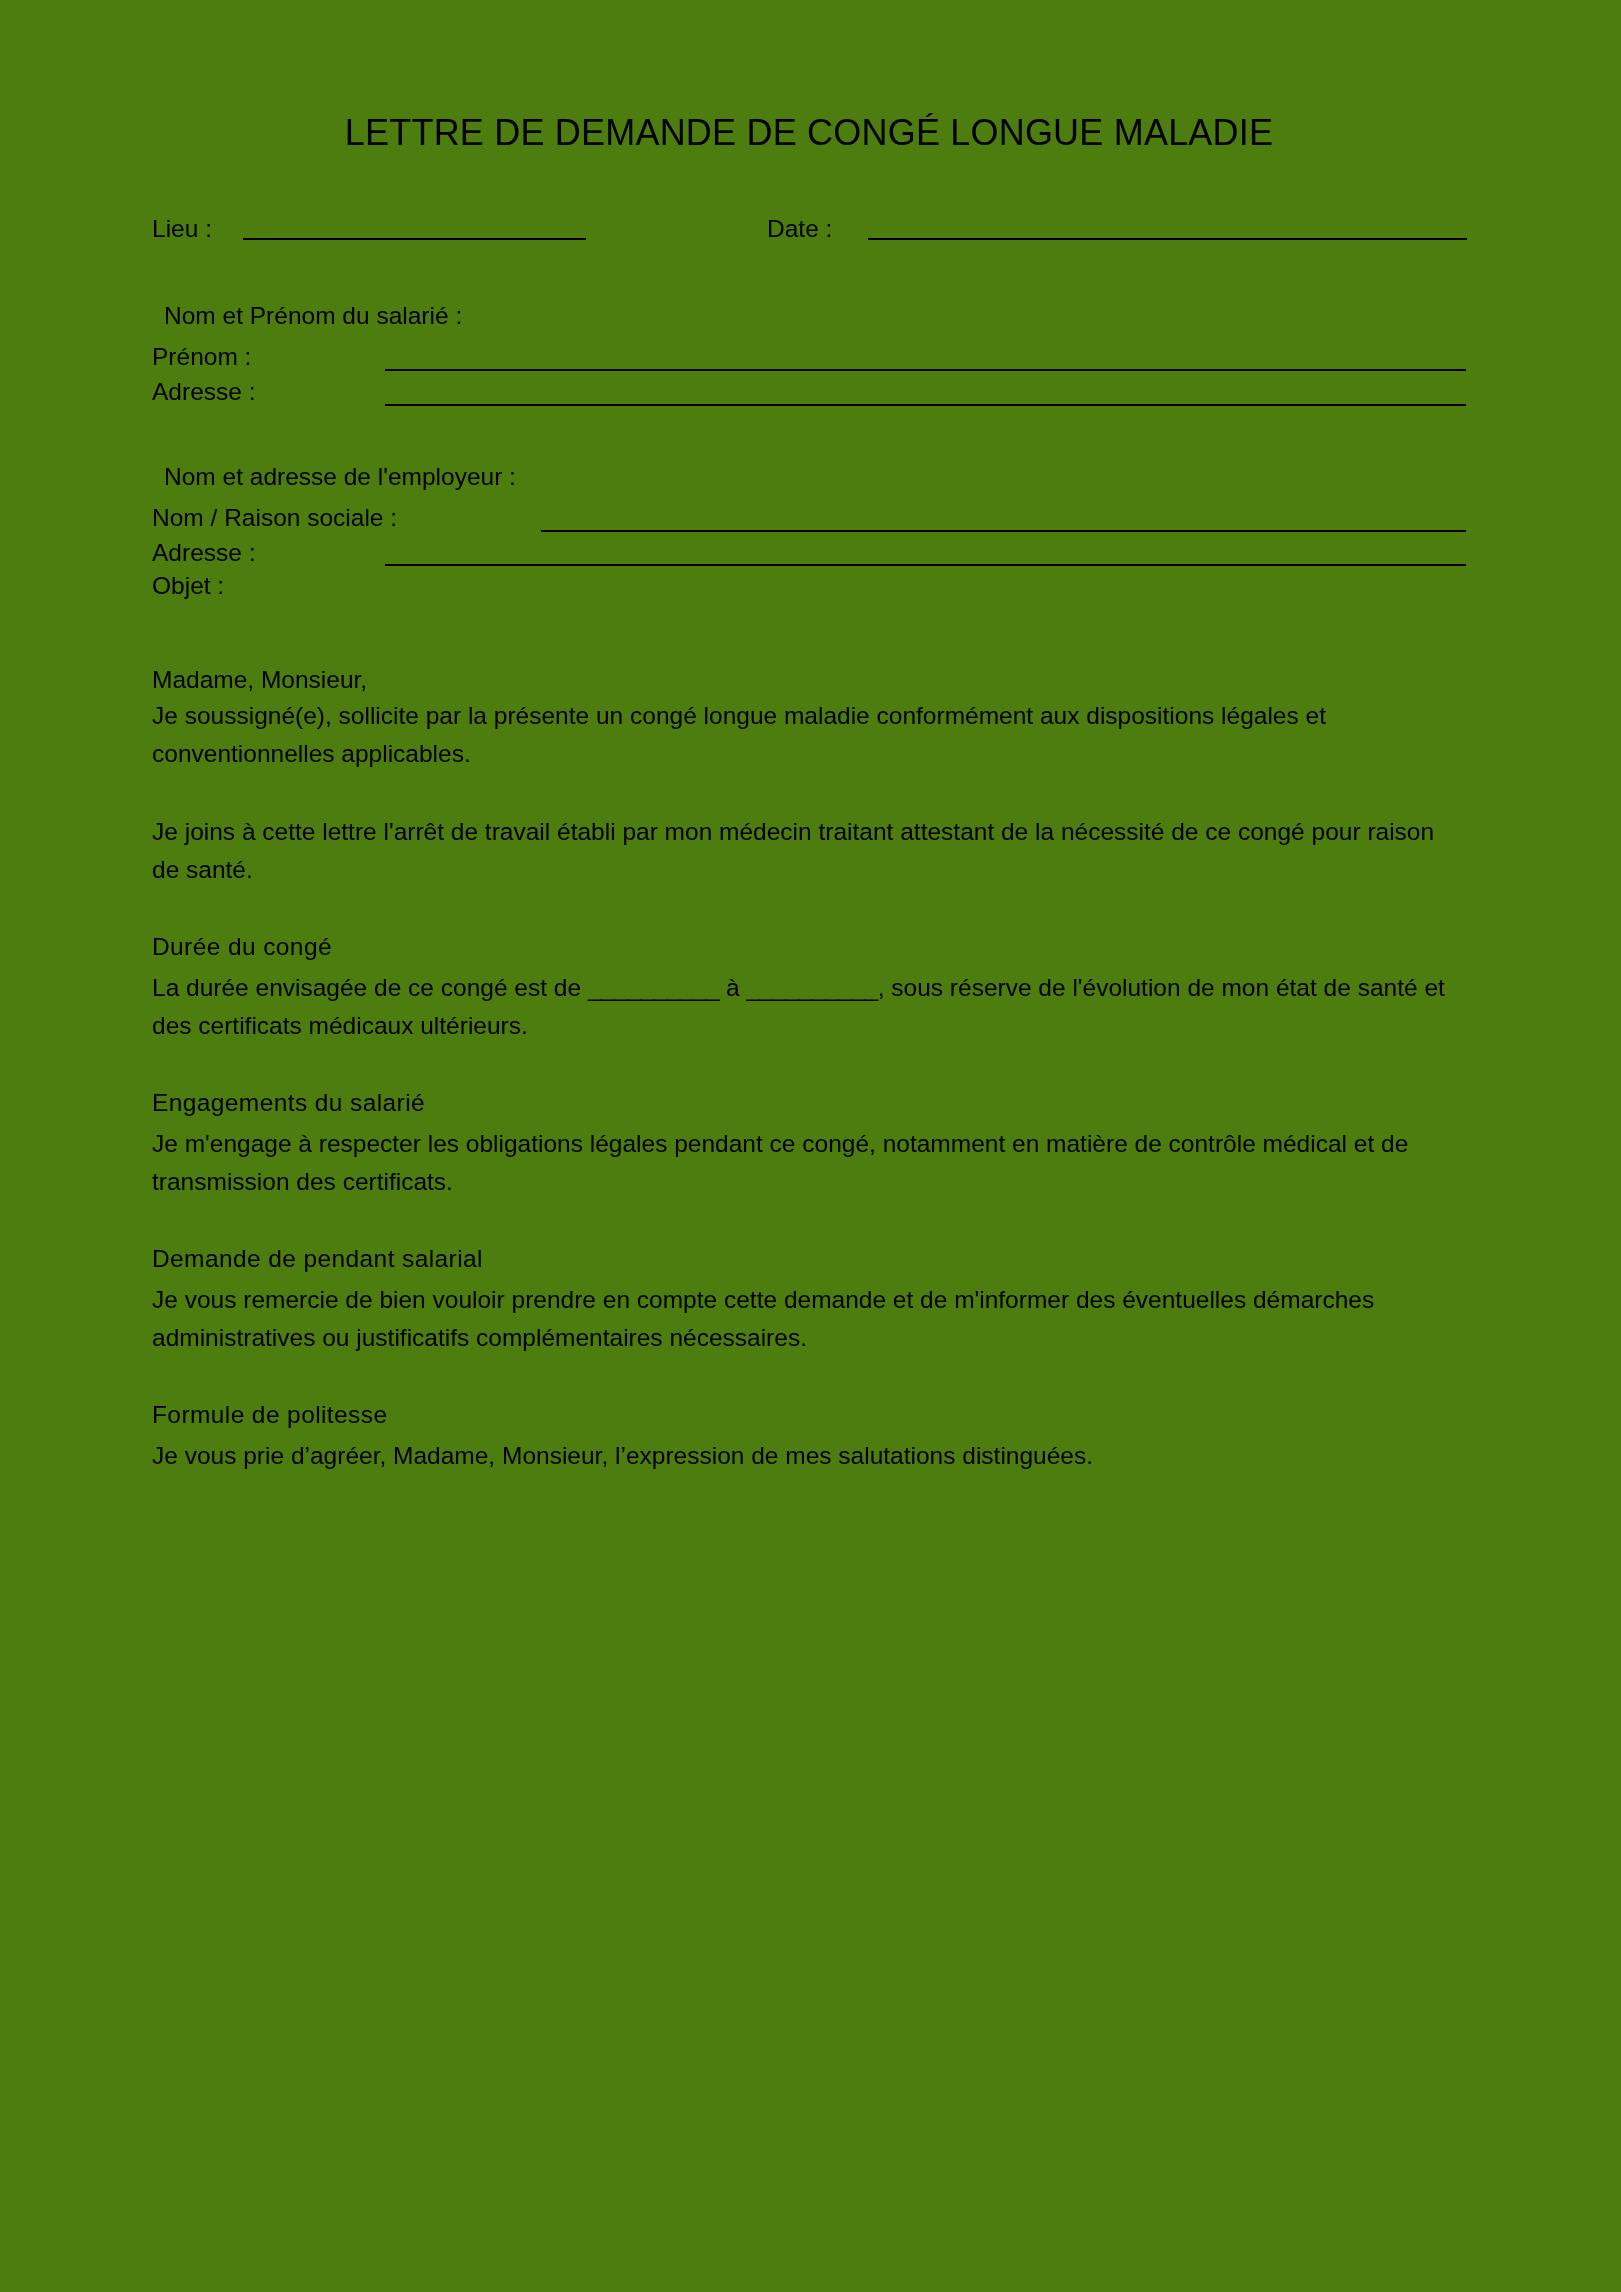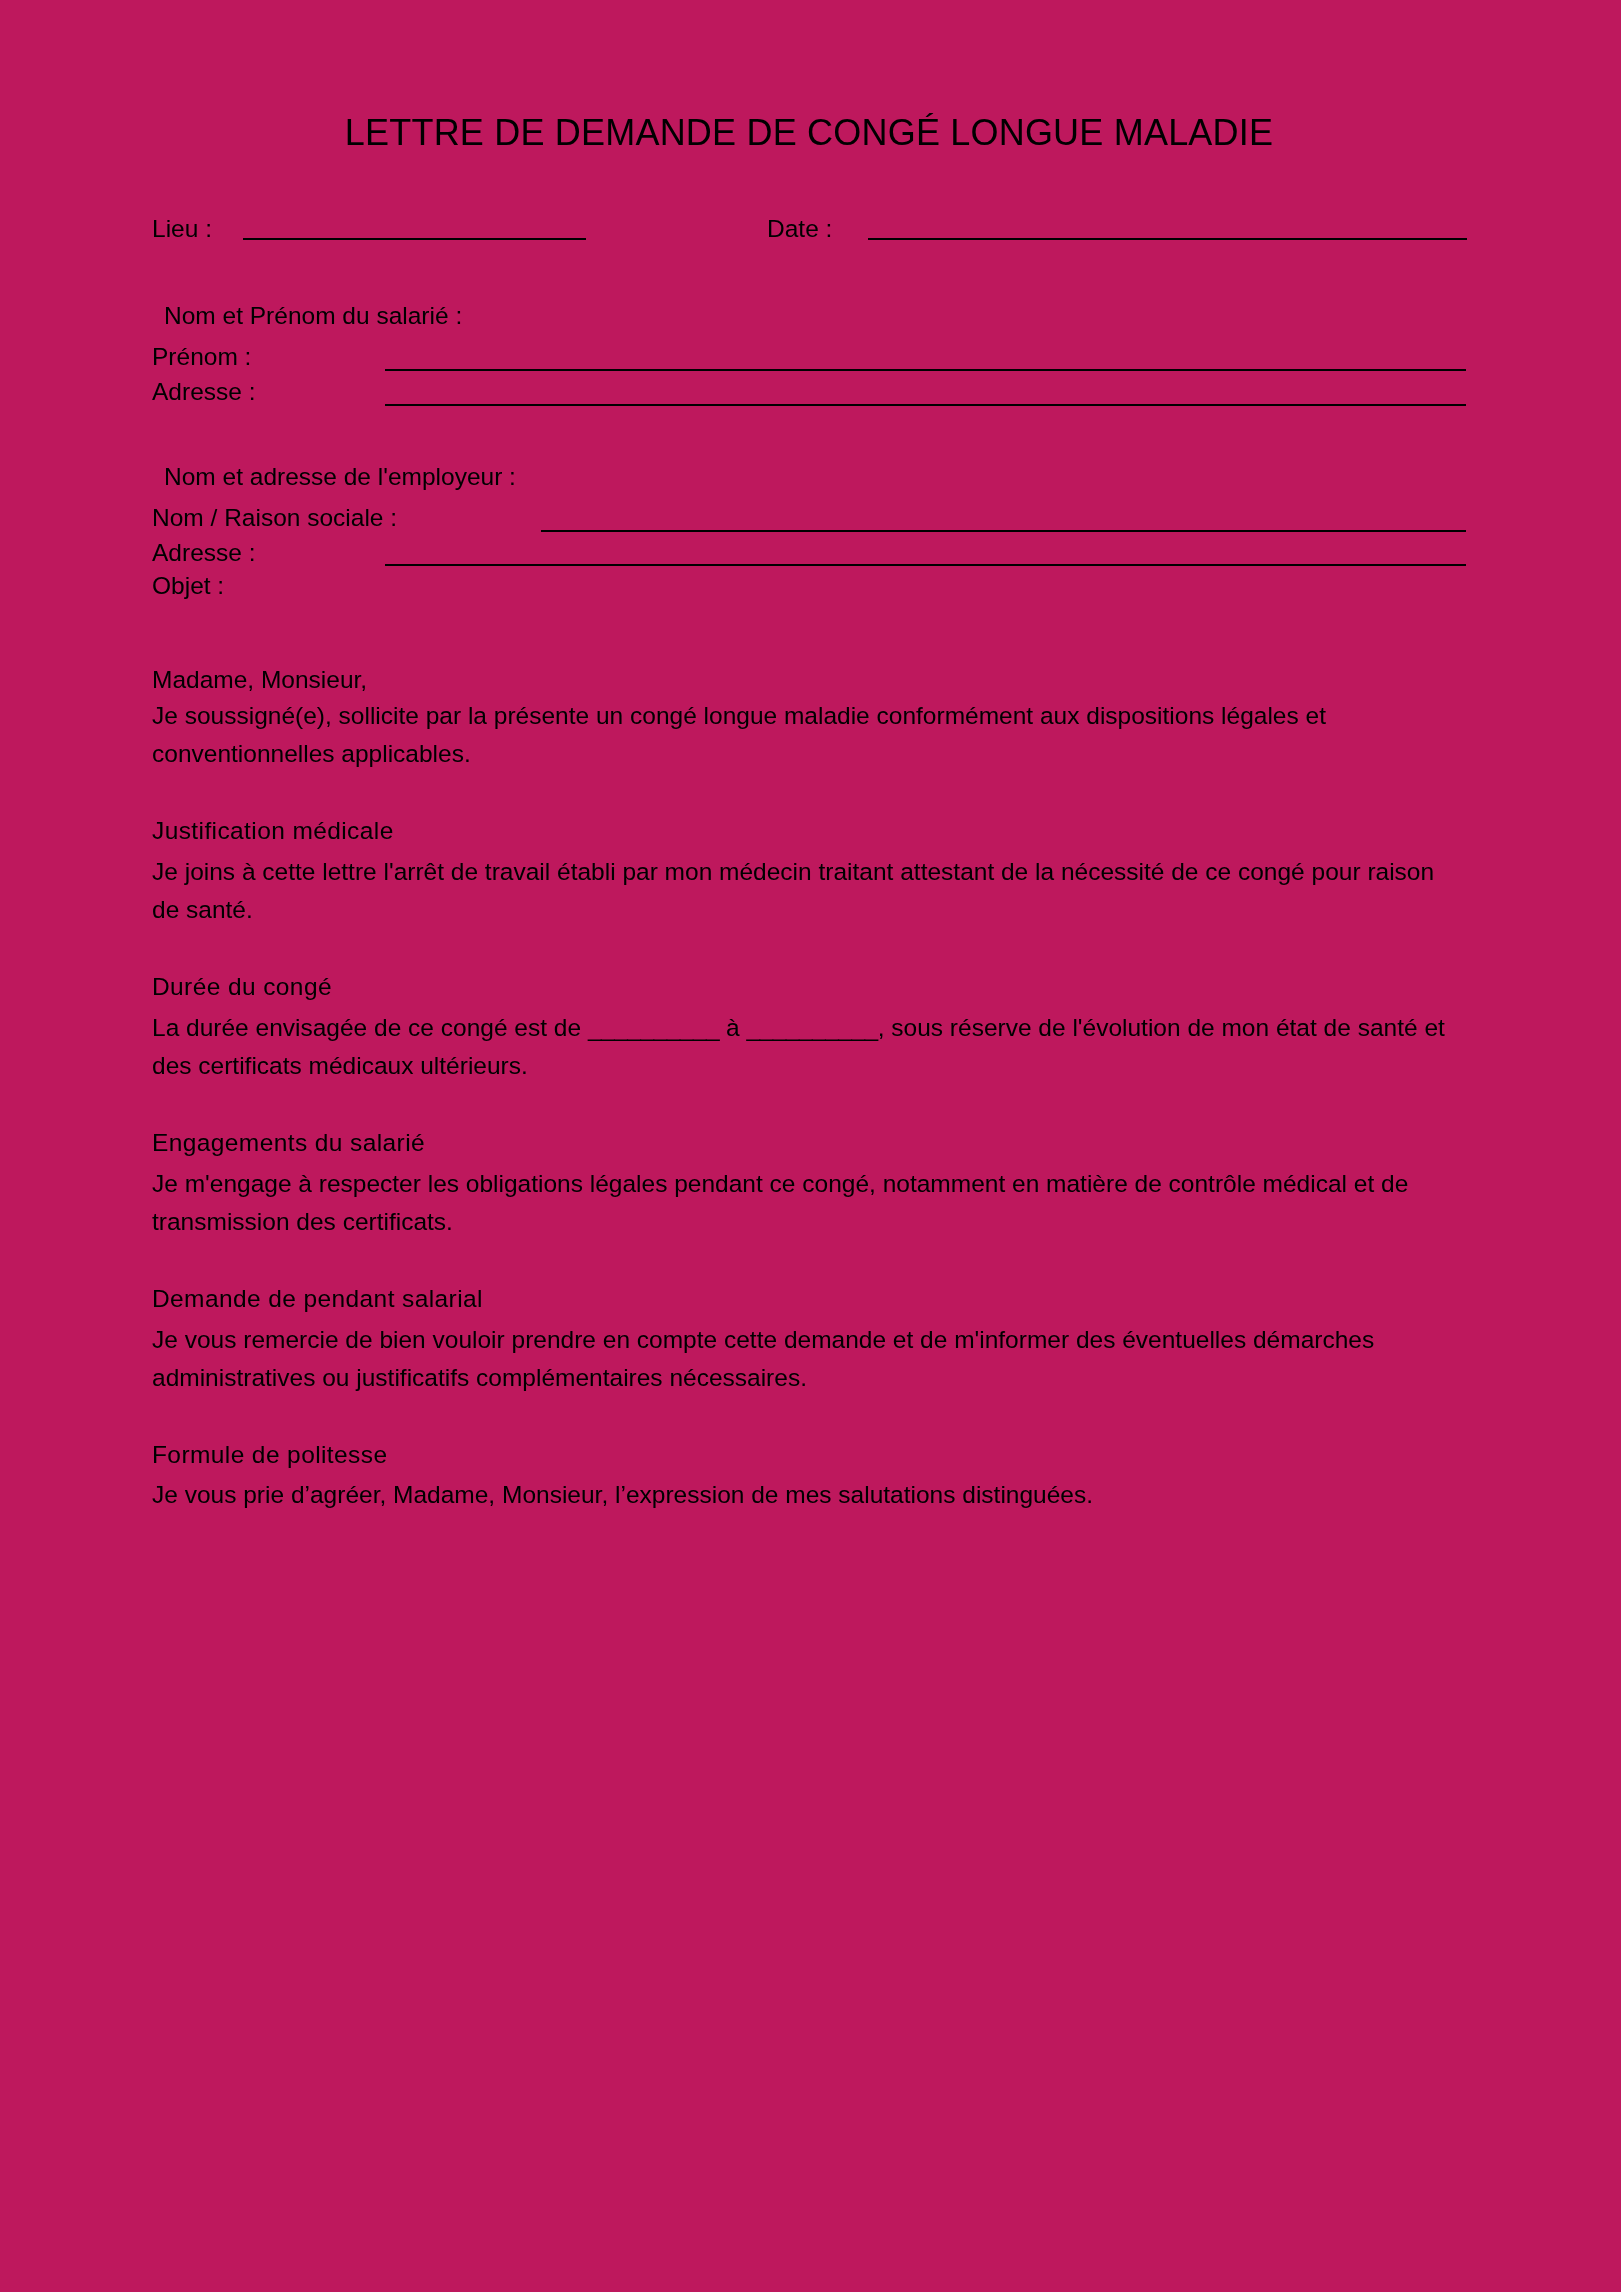--- a/index.html
+++ b/index.html
@@ -10,21 +10,21 @@
   }
   body {
     font-family: "Liberation Sans", sans-serif;
     color: #000000;
     -webkit-font-smoothing: antialiased;
   }
   .page {
     position: relative;
     width: 1621px;
     height: 2293px;
-    background: #be185d;
+    background: #4d7c0f;
     margin: 0 auto;
     overflow: hidden;
     box-sizing: border-box;
   }
   .sheet {
     position: absolute;
     left: 152px;
     top: 0;
     width: 1314px; 
   }
@@ -180,21 +180,20 @@
 
     <div class="block block-objet">
       <p class="objet-label">Objet :</p>
     </div>
 
     <p class="salutation">Madame, Monsieur,</p>
 
     <p class="para">Je soussigné(e), sollicite par la présente un congé longue maladie conformément aux dispositions légales et conventionnelles applicables.</p>
 
     <div class="section">
-      <p class="section-heading">Justification médicale</p>
       <p class="para">Je joins à cette lettre l'arrêt de travail établi par mon médecin traitant attestant de la nécessité de ce congé pour raison de santé.</p>
     </div>
 
     <div class="section">
       <p class="section-heading">Durée du congé</p>
       <p class="para"><span>La durée envisagée de ce congé est de </span><span class="blank-inline">__________</span><span> à </span><span class="blank-inline">__________</span><span>, sous réserve de l'évolution de mon état de santé et des certificats médicaux ultérieurs.</span></p>
     </div>
 
     <div class="section">
       <p class="section-heading">Engagements du salarié</p>

